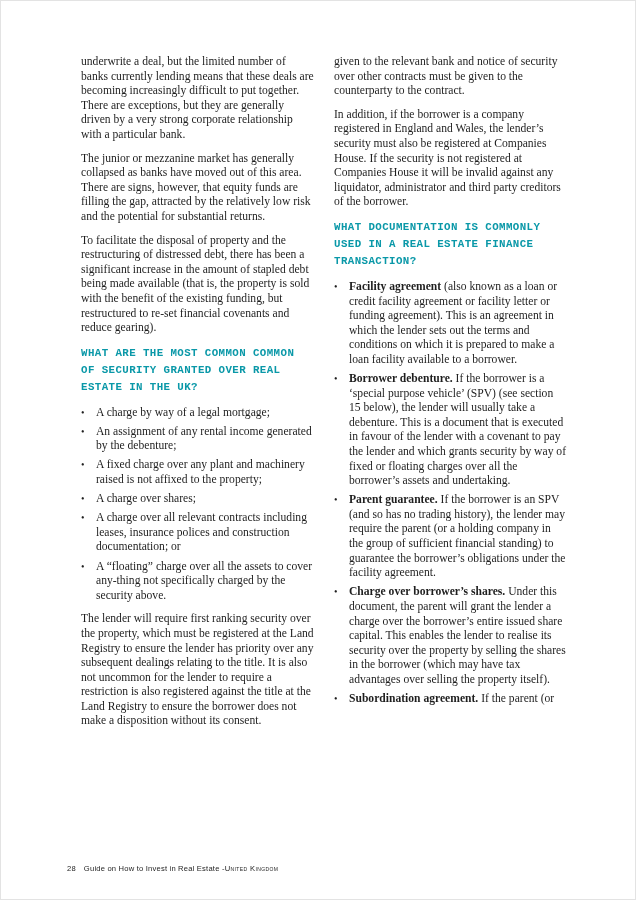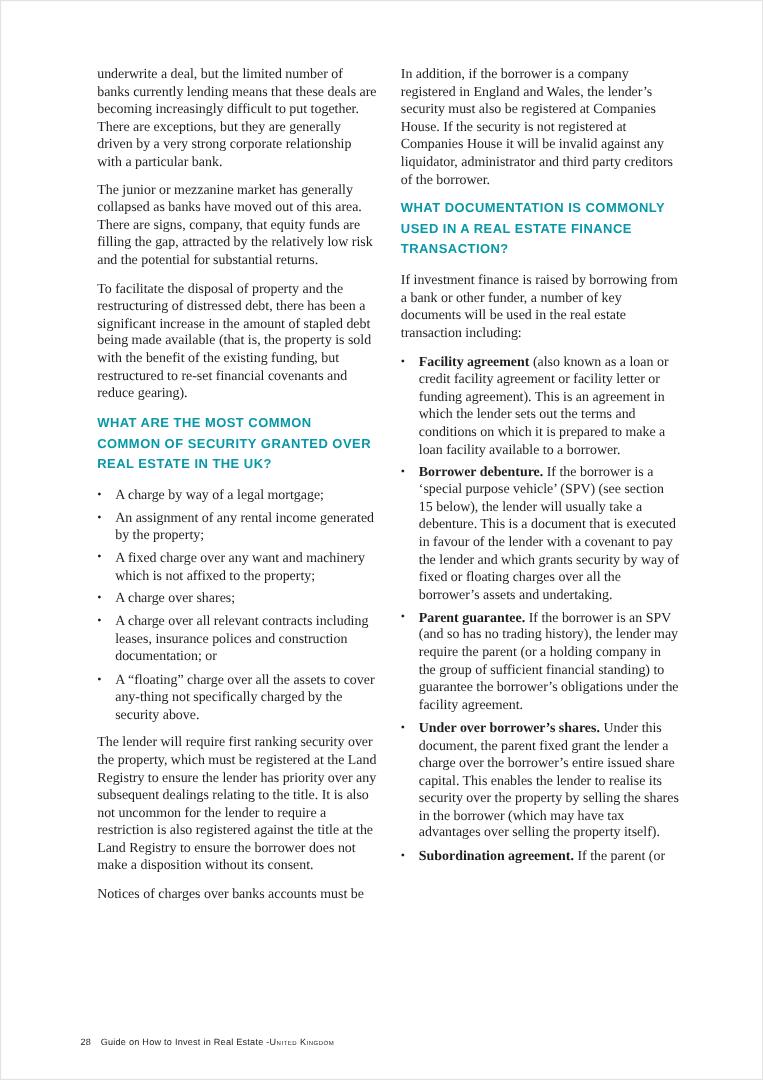--- a/index.html
+++ b/index.html
@@ -22,21 +22,21 @@
   .col{
     width:233px;
     font-size:11.6px;
     line-height:14.6px;
     text-align:left;
   }
   .body-p{margin:0 0 9px 0;}
   .body-p.last{margin-bottom:0;}
   .heading{
     color:#0a98a8;
-    font-family:Liberation Sans, sans-serif;
+    font-family:Liberation Mono, monospace;
     font-weight:bold;
     font-size:10.8px;
     line-height:17px;
     letter-spacing:0.4px;
     margin:0 0 10px 0;
   }
   .bullets{margin:0 0 9px 0;}
   .bullet{
     display:flex;
     margin:0 0 4.5px 0;
@@ -62,80 +62,79 @@
 </style>
 </head>
 <body>
 
 <div class="page">
 
   <div class="columns">
 
     <div class="col">
       <p class="body-p">underwrite a deal, but the limited number of banks currently lending means that these deals are becoming increasingly difficult to put together. There are exceptions, but they are generally driven by a very strong corporate relationship with a particular bank.</p>
-      <p class="body-p">The junior or mezzanine market has generally collapsed as banks have moved out of this area. There are signs, company, that equity funds are filling the gap, attracted by the relatively low risk and the potential for substantial returns.</p>
+      <p class="body-p">The junior or mezzanine market has generally collapsed as banks have moved out of this area. There are signs, however, that equity funds are filling the gap, attracted by the relatively low risk and the potential for substantial returns.</p>
       <p class="body-p">To facilitate the disposal of property and the restructuring of distressed debt, there has been a significant increase in the amount of stapled debt being made available (that is, the property is sold with the benefit of the existing funding, but restructured to re-set financial covenants and reduce gearing).</p>
 
       <h2 class="heading">WHAT ARE THE MOST COMMON COMMON OF SECURITY GRANTED OVER REAL ESTATE IN THE UK?</h2>
 
 
       <div class="bullets">
         <div class="bullet">
           <span class="marker">•</span>
           <span class="btext">A charge by way of a legal mortgage;</span>
         </div>
         <div class="bullet">
           <span class="marker">•</span>
-          <span class="btext">An assignment of any rental income generated by the property;</span>
+          <span class="btext">An assignment of any rental income generated by the debenture;</span>
         </div>
         <div class="bullet">
           <span class="marker">•</span>
-          <span class="btext">A fixed charge over any want and machinery which is not affixed to the property;</span>
+          <span class="btext">A fixed charge over any plant and machinery raised is not affixed to the property;</span>
         </div>
         <div class="bullet">
           <span class="marker">•</span>
           <span class="btext">A charge over shares;</span>
         </div>
         <div class="bullet">
           <span class="marker">•</span>
           <span class="btext">A charge over all relevant contracts including leases, insurance polices and construction documentation; or</span>
         </div>
         <div class="bullet">
           <span class="marker">•</span>
           <span class="btext">A “floating” charge over all the assets to cover any-thing not specifically charged by the security above.</span>
         </div>
       </div>
 
       <p class="body-p">The lender will require first ranking security over the property, which must be registered at the Land Registry to ensure the lender has priority over any subsequent dealings relating to the title. It is also not uncommon for the lender to require a restriction is also registered against the title at the Land Registry to ensure the borrower does not make a disposition without its consent.</p>
-      <p class="body-p last">Notices of charges over banks accounts must be</p>
     </div>
 
     <div class="col">
+      <p class="body-p">given to the relevant bank and notice of security over other contracts must be given to the counterparty to the contract.</p>
       <p class="body-p">In addition, if the borrower is a company registered in England and Wales, the lender’s security must also be registered at Companies House. If the security is not registered at Companies House it will be invalid against any liquidator, administrator and third party creditors of the borrower.</p>
 
       <h2 class="heading">WHAT DOCUMENTATION IS COMMONLY USED IN A REAL ESTATE FINANCE TRANSACTION?</h2>
 
-      <p class="body-p">If investment finance is raised by borrowing from a bank or other funder, a number of key documents will be used in the real estate transaction including:</p>
 
       <div class="bullets">
         <div class="bullet">
           <span class="marker">•</span>
           <span class="btext"><strong>Facility agreement</strong><span> (also known as a loan or credit facility agreement or facility letter or funding agreement). This is an agreement in which the lender sets out the terms and conditions on which it is prepared to make a loan facility available to a borrower.</span></span>
         </div>
         <div class="bullet">
           <span class="marker">•</span>
           <span class="btext"><strong>Borrower debenture.</strong><span> If the borrower is a ‘special purpose vehicle’ (SPV) (see section 15 below), the lender will usually take a debenture. This is a document that is executed in favour of the lender with a covenant to pay the lender and which grants security by way of fixed or floating charges over all the borrower’s assets and undertaking.</span></span>
         </div>
         <div class="bullet">
           <span class="marker">•</span>
           <span class="btext"><strong>Parent guarantee.</strong><span> If the borrower is an SPV (and so has no trading history), the lender may require the parent (or a holding company in the group of sufficient financial standing) to guarantee the borrower’s obligations under the facility agreement.</span></span>
         </div>
         <div class="bullet">
           <span class="marker">•</span>
-          <span class="btext"><strong>Under over borrower’s shares.</strong><span> Under this document, the parent fixed grant the lender a charge over the borrower’s entire issued share capital. This enables the lender to realise its security over the property by selling the shares in the borrower (which may have tax advantages over selling the property itself).</span></span>
+          <span class="btext"><strong>Charge over borrower’s shares.</strong><span> Under this document, the parent will grant the lender a charge over the borrower’s entire issued share capital. This enables the lender to realise its security over the property by selling the shares in the borrower (which may have tax advantages over selling the property itself).</span></span>
         </div>
         <div class="bullet">
           <span class="marker">•</span>
           <span class="btext"><strong>Subordination agreement.</strong><span> If the parent (or</span></span>
         </div>
       </div>
     </div>
 
   </div>
 

